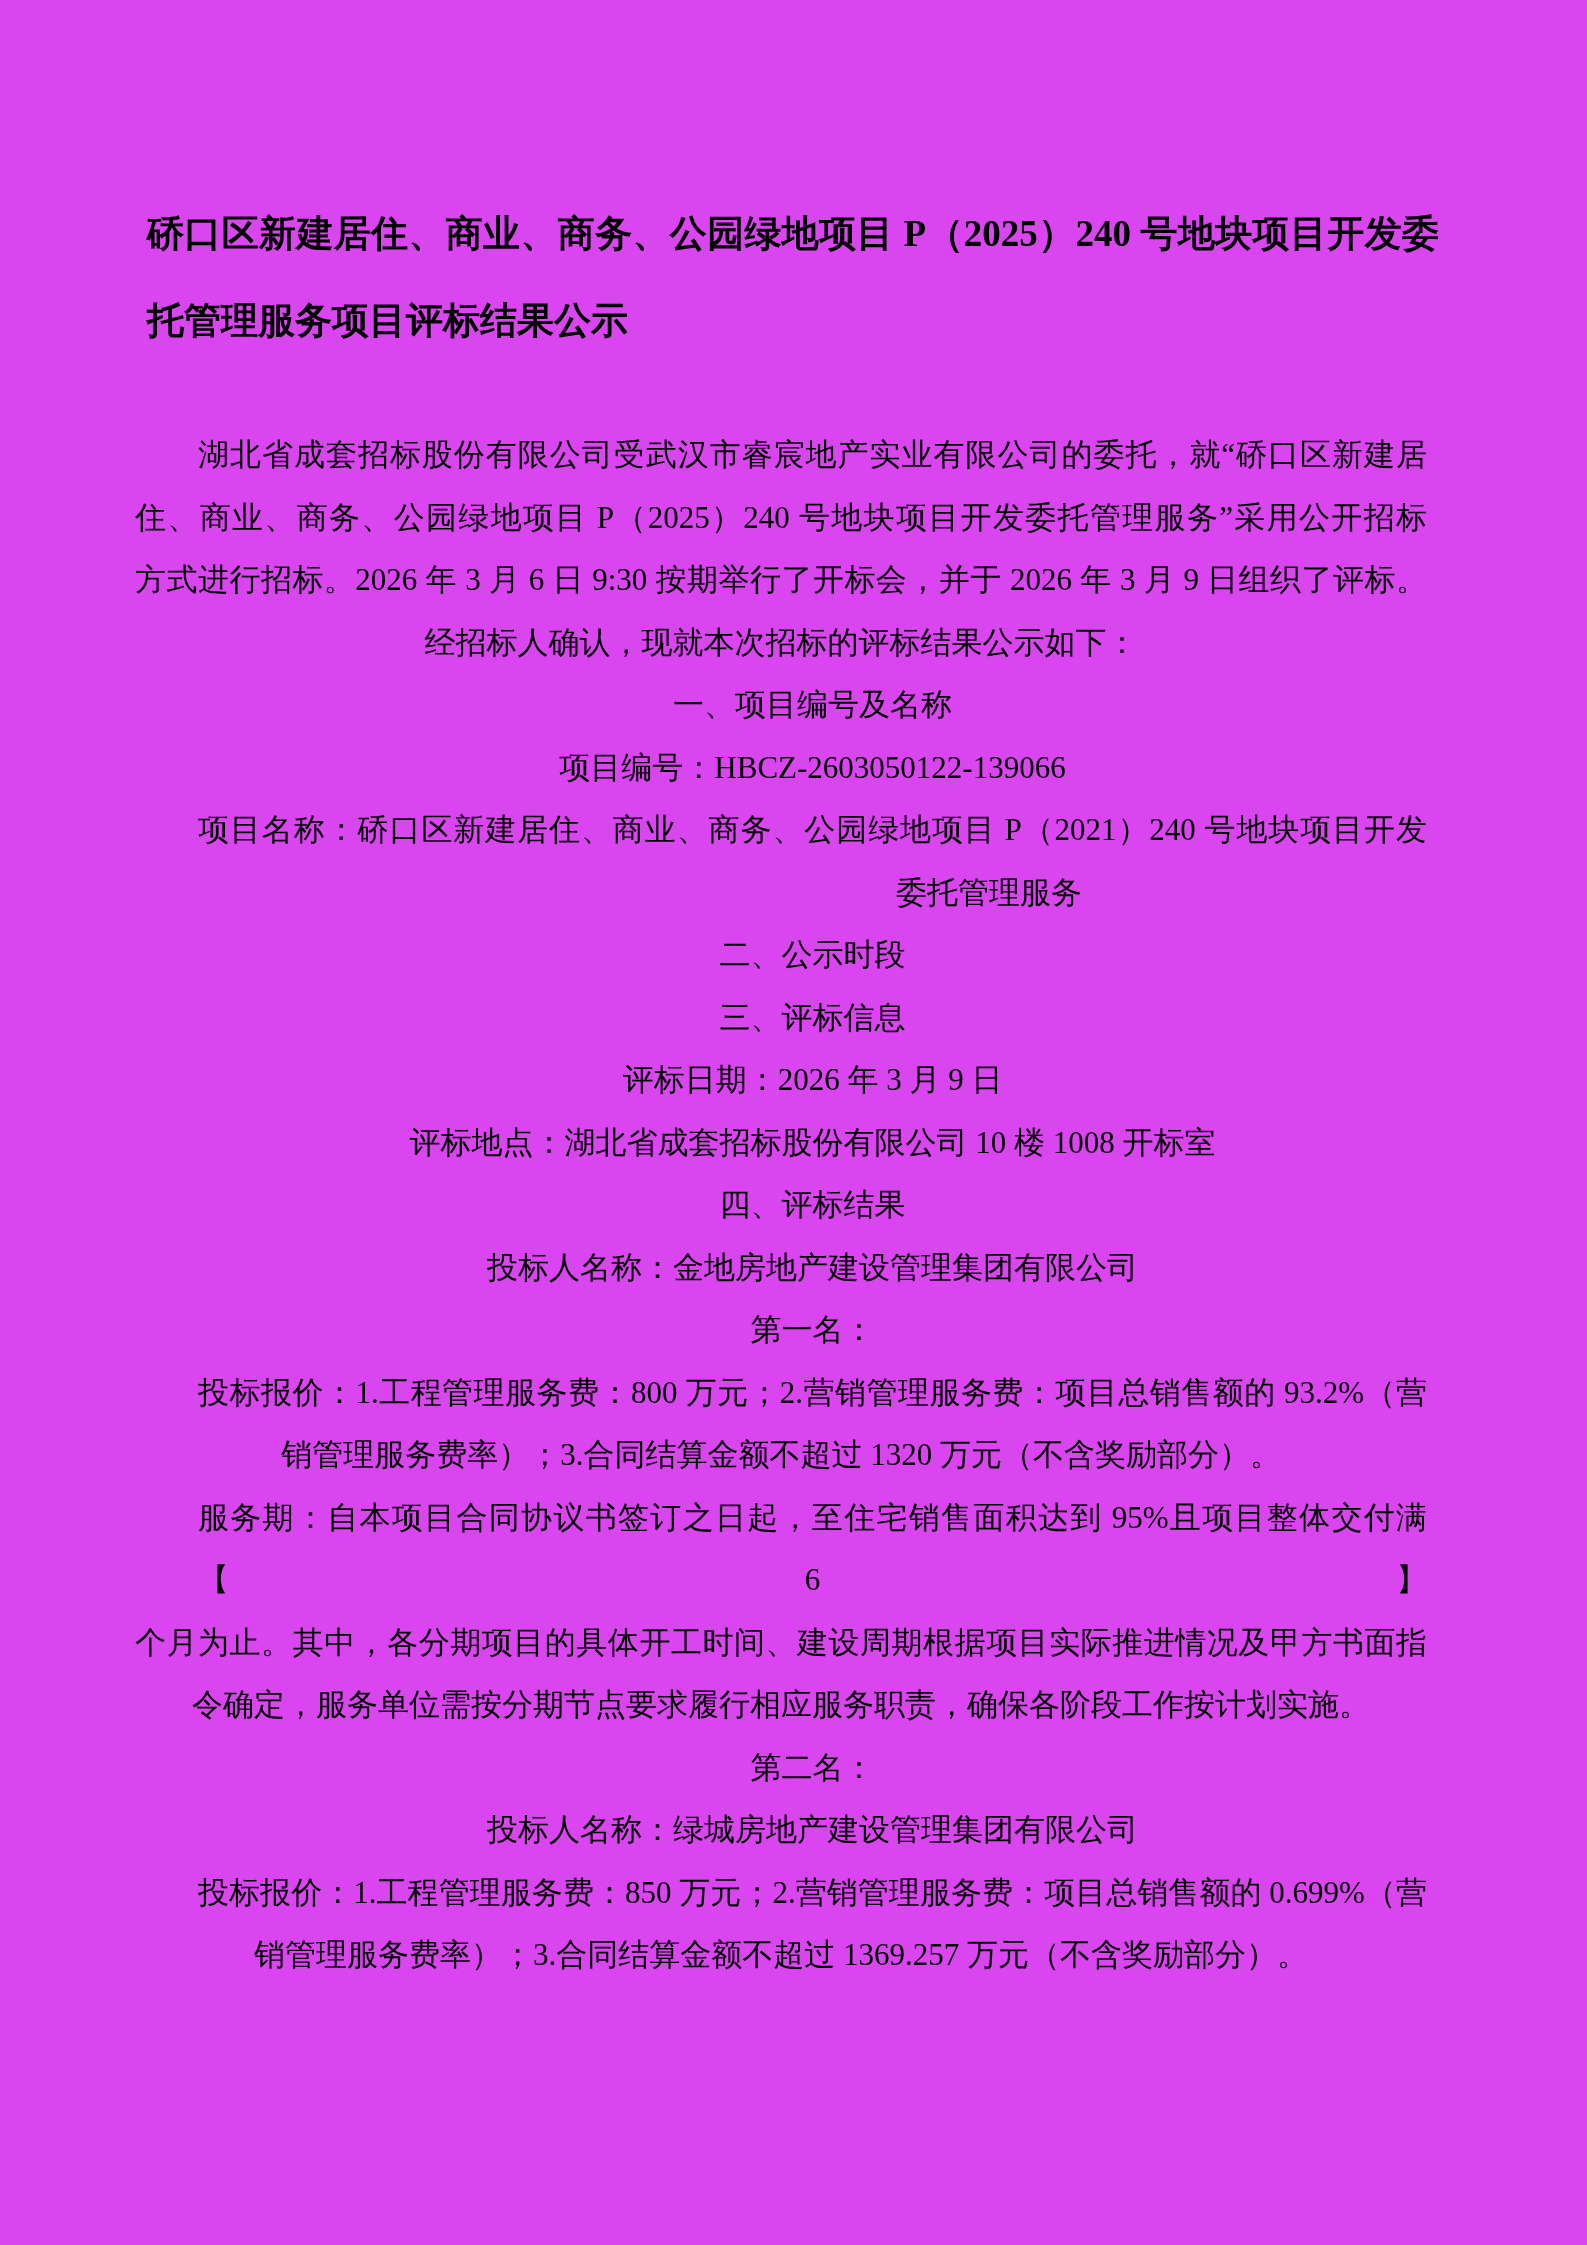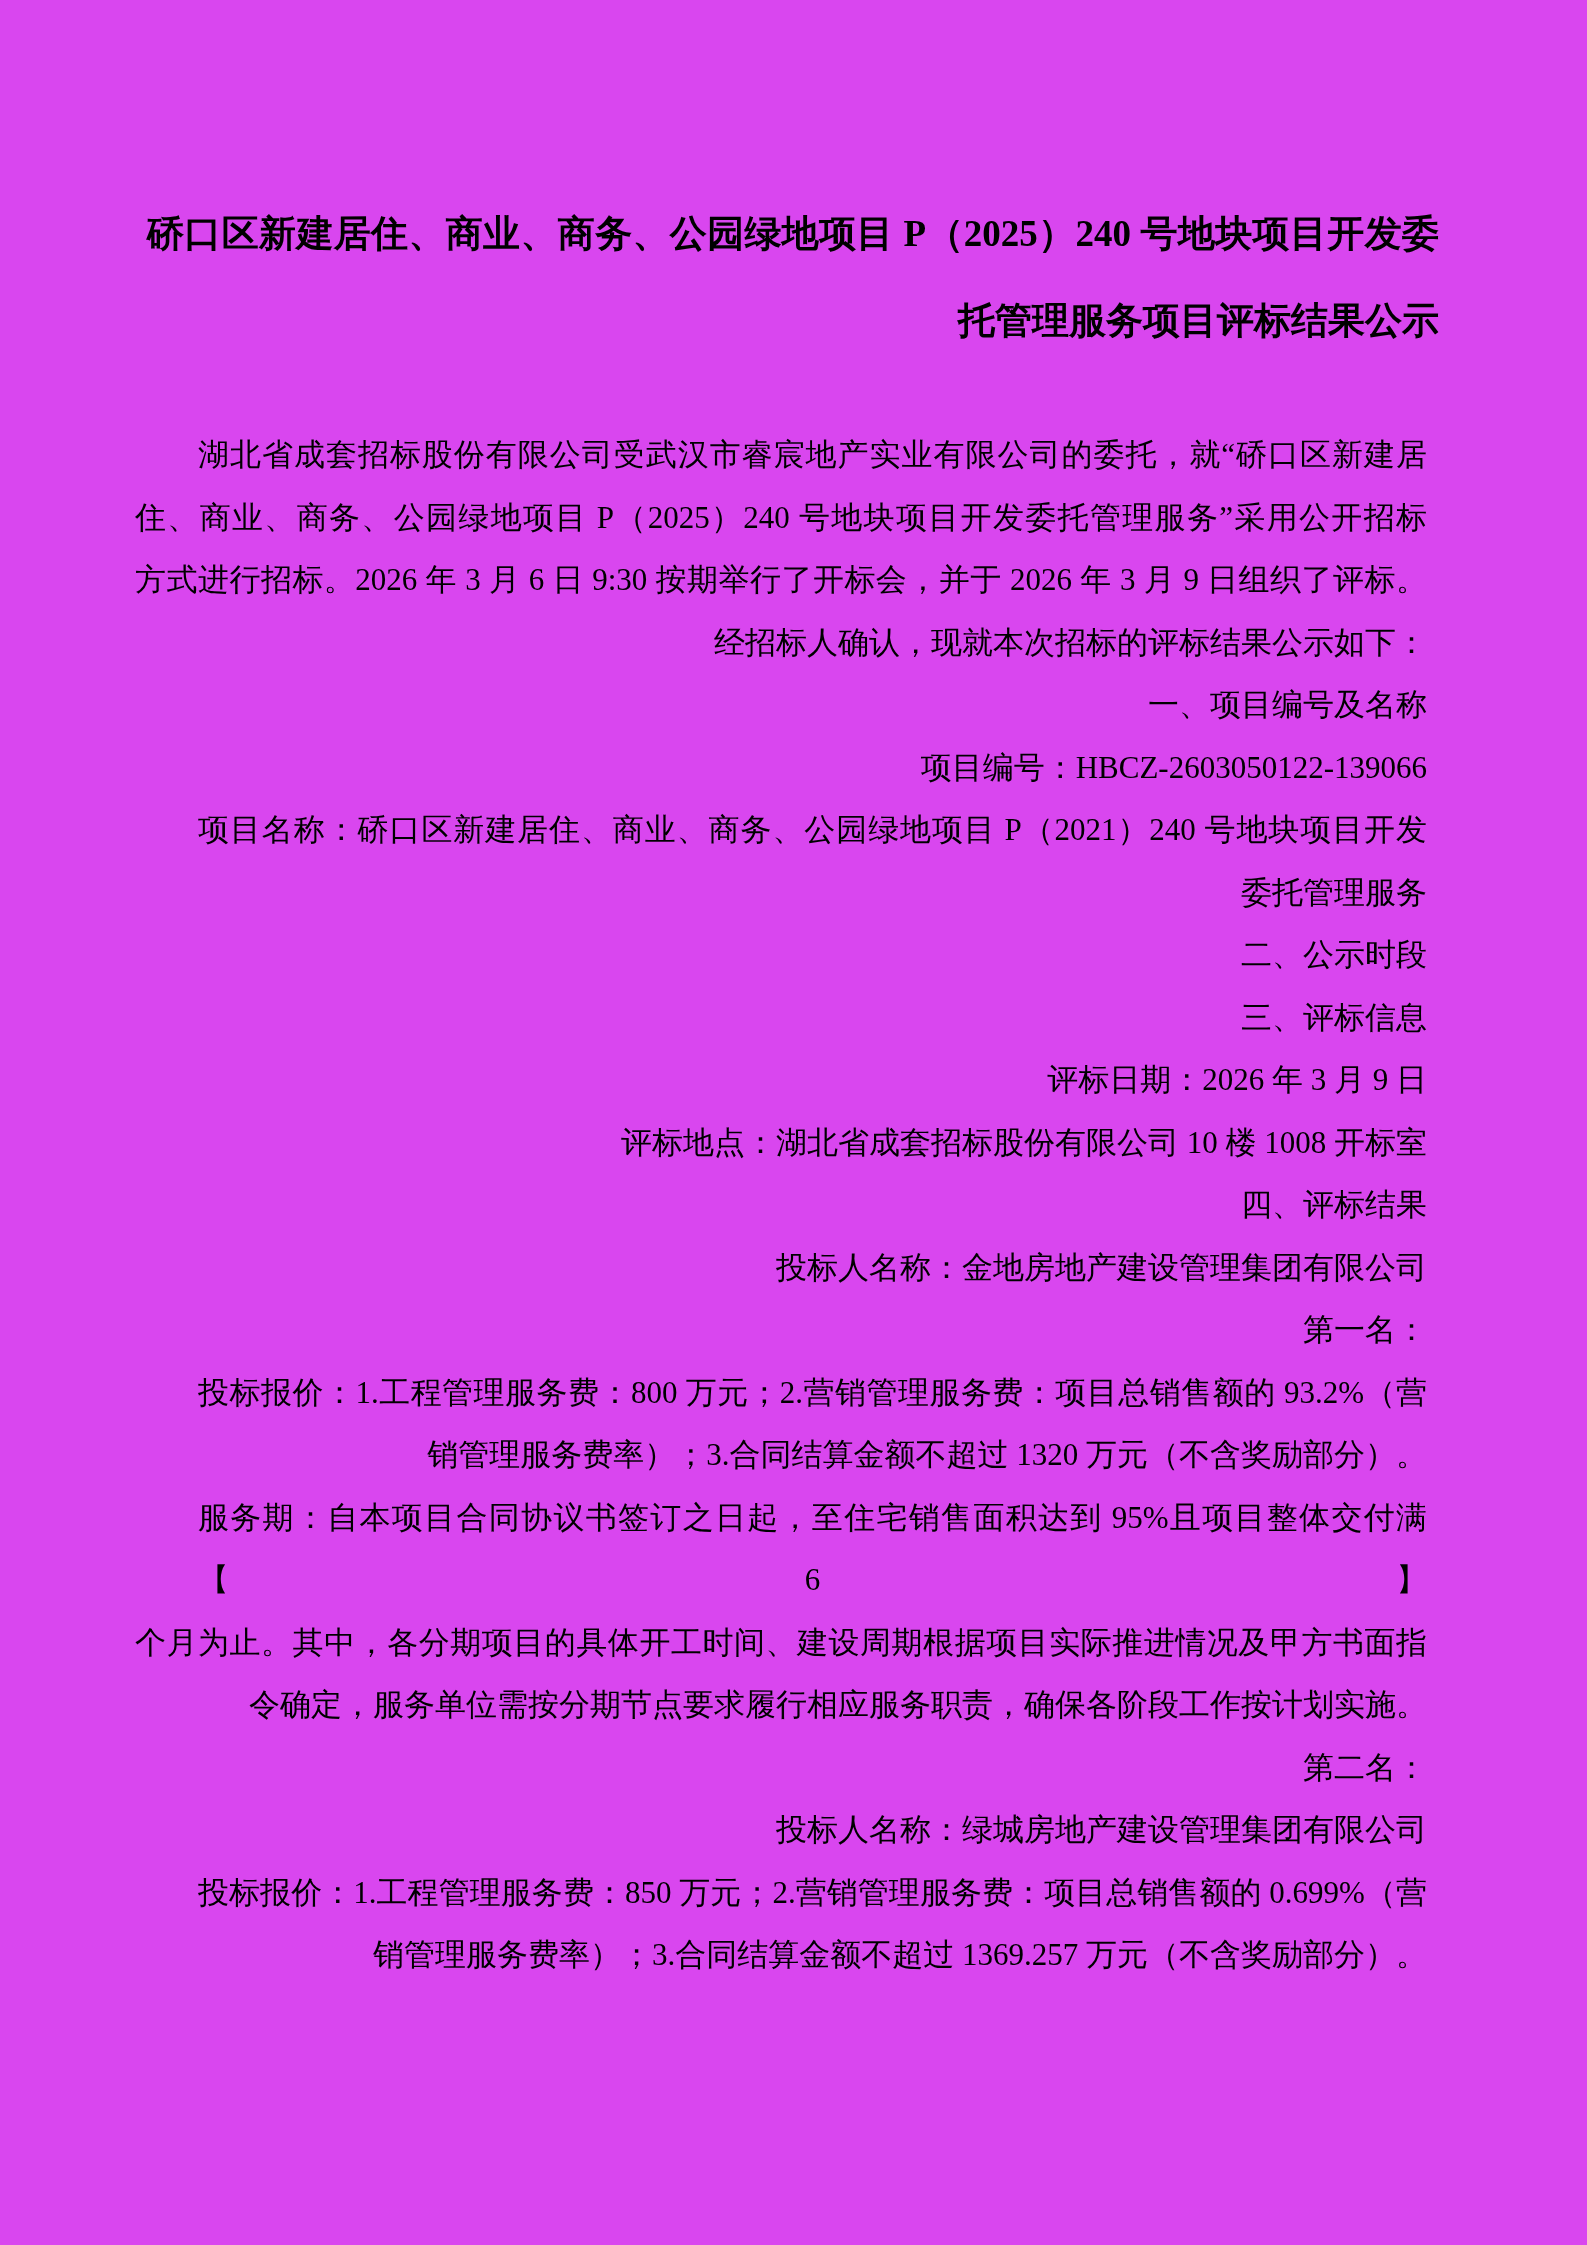--- a/index.html
+++ b/index.html
@@ -18,34 +18,34 @@
   }
   .title {
     position: absolute;
     left: 147px;
     top: 190px;
     width: 1292px;
     font-weight: bold;
     font-size: 37px;
     line-height: 87px;
   }
-  .title-line.centered { text-align: right; }
+  .title-line.centered { text-align: left; }
   .title-line.full {
     text-align: justify;
     text-align-last: justify;
   }
   .content {
     position: absolute;
     left: 135px;
     top: 424px;
     width: 1292px;
     font-size: 31px;
     line-height: 62.5px;
   }
-  .ln { text-align: right; }
+  .ln { text-align: center; }
   .ln.full {
     text-align: justify;
     text-align-last: justify;
   }
   .ln.i2 { padding-left: 63px; }
   .ln.ideep { padding-left: 416px; }
 </style>
 </head>
 <body>
 

